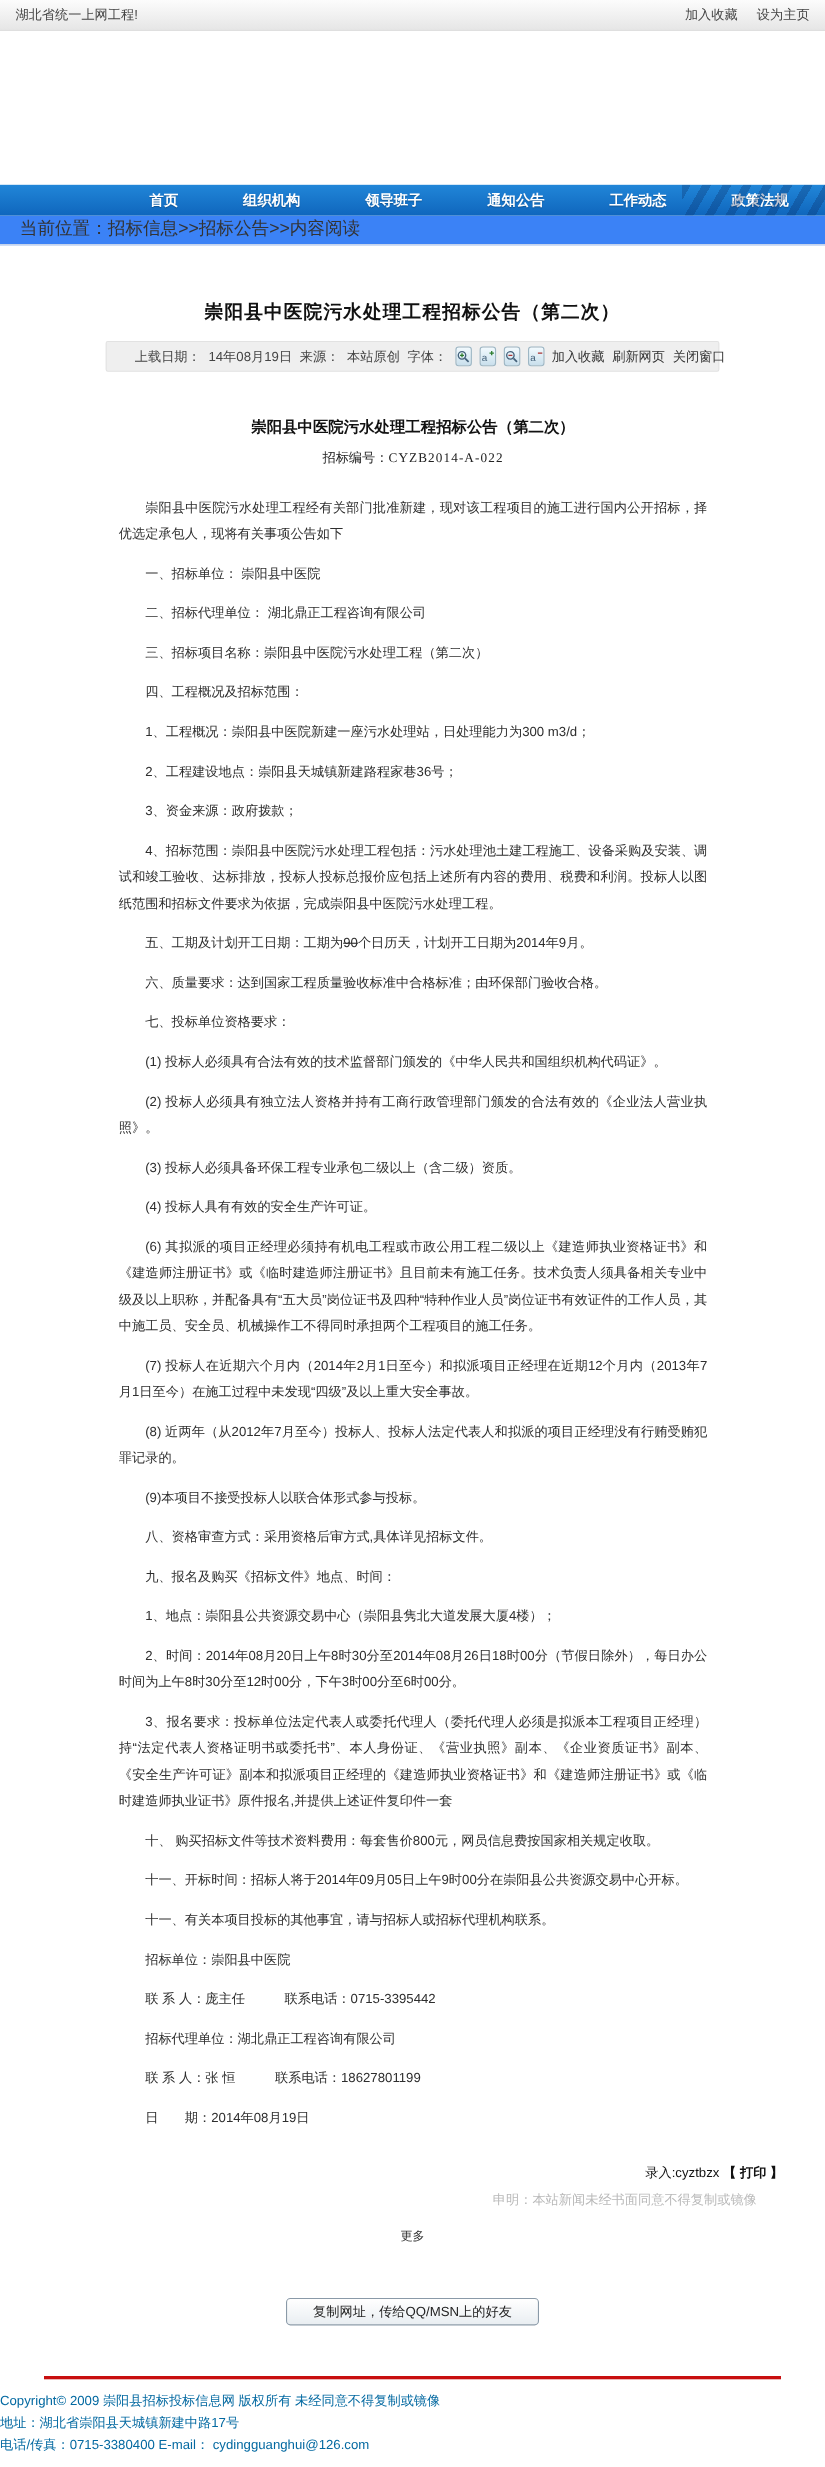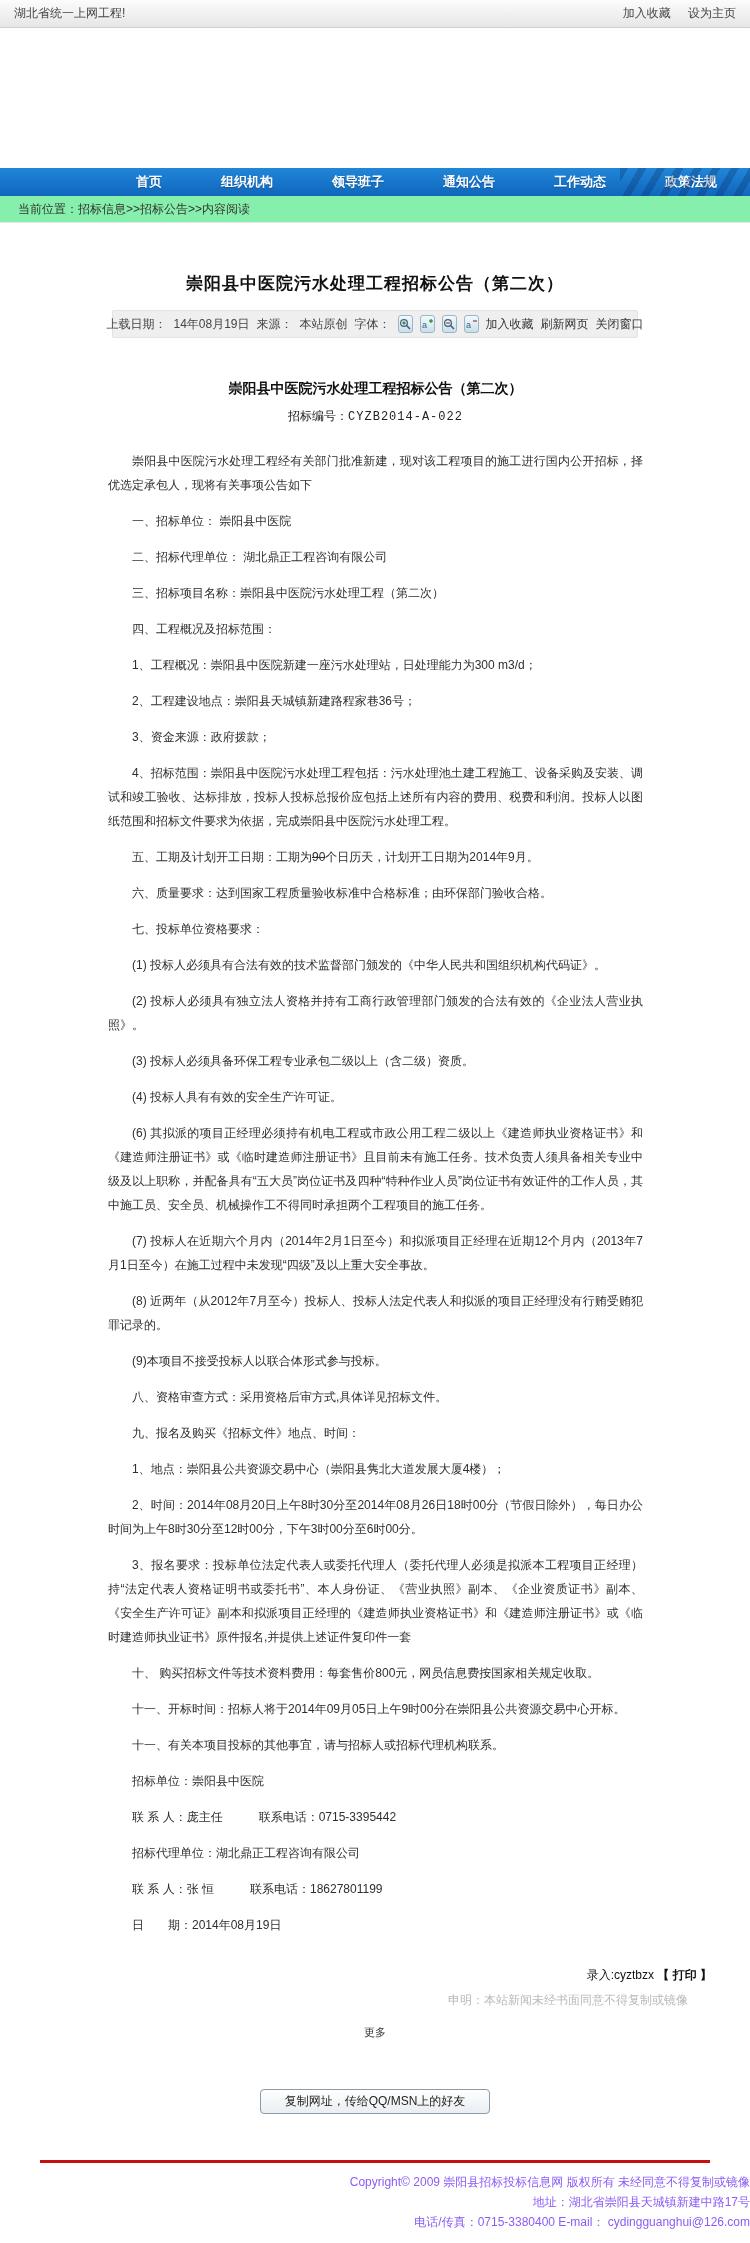--- a/index.html
+++ b/index.html
@@ -33,69 +33,69 @@
     text-shadow:0 1px 1px rgba(0,0,0,.25);
     margin-left:44px;
   }
   .nav-deco{
     position:absolute;right:0;top:0;height:100%;width:130px;
     background:repeating-linear-gradient(120deg,rgba(8,38,92,.28) 0 7px,rgba(255,255,255,0) 7px 16px);
   }
   
   .breadcrumb{
     height:26px;line-height:26px;padding-left:18px;
-    font-size:12px;color:#333;border-bottom:1px solid #e8e8e8;
-    background:#86efac;
+    font-size:16px;color:#333;border-bottom:1px solid #e8e8e8;
+    background:#3b82f6;
   }
   
   .page-title{
     margin:49px 0 0;text-align:center;
     font-size:17px;font-weight:bold;color:#111;letter-spacing:1px;
   }
   
   .meta-bar{
     width:524px;margin:15px auto 0;height:26px;
     background:#efefef;border:1px solid #e2e2e2;border-radius:2px;
     display:flex;align-items:center;justify-content:center;
-    font-size:12px;color:#444;gap:7px;white-space:nowrap;
+    font-size:12px;color:#444;gap:7px;white-space:nowrap;padding-left:32px;
   }
   .meta-bar .mlabel{color:#444;}
   .meta-bar .mlink{cursor:pointer;color:#333;}
   .icon-btn{
     display:inline-flex;align-items:center;justify-content:center;
     width:19px;height:16px;border:1px solid #9db6c4;border-radius:3px;
     background:linear-gradient(#f2fafe,#c9dfec);cursor:pointer;
   }
   
   .article{width:535px;margin:42px 0 0 108px;}
   .article-title{
     text-align:center;font-size:14px;font-weight:bold;color:#111;margin:0 0 10px;
   }
   .bid-line{text-align:center;font-size:12px;color:#222;margin:0 0 24px;}
-  .bid-no{font-family:Liberation Mono, monospace;letter-spacing:1px;}
+  .bid-no{font-family:Liberation Serif, serif;letter-spacing:1px;}
   .article-body p{
     margin:0 0 12px;line-height:24px;font-size:12px;color:#2e2e2e;
     text-indent:2em;text-align:justify;
   }
   .article-body .strike{text-decoration:line-through;}
   
   .entry-line{margin-top:30px;text-align:right;padding-right:38px;font-size:12px;color:#111;}
   .print-btn{font-weight:bold;cursor:pointer;}
   .statement{margin-top:8px;text-align:right;padding-right:62px;font-size:12px;color:#b9b9b9;}
   .more-line{margin-top:16px;text-align:center;font-size:11px;color:#333;}
   .more-link{cursor:pointer;}
   .share-wrap{margin-top:26px;text-align:center;}
   .share-btn{
     display:inline-block;border:1px solid #8a9aa8;border-radius:4px;
     background:linear-gradient(#ffffff,#e9eef2);
     padding:3px 24px;font-size:12px;color:#222;cursor:pointer;margin-top:23px;
   }
   
   .red-rule{height:3px;background:#c80f0f;margin:46px 40px 12px;}
-  .footer{text-align:right;font-size:12px;color:#8b5cf6;}
+  .footer{text-align:left;font-size:12px;color:#0369a1;}
   .footer .fline{margin:0 0 6px;line-height:14px;}
 </style>
 </head>
 <body>
 
 <div class="topbar">
   <span>湖北省统一上网工程!</span>
   <span class="links">
     <span>加入收藏</span>
     <span>设为主页</span>

